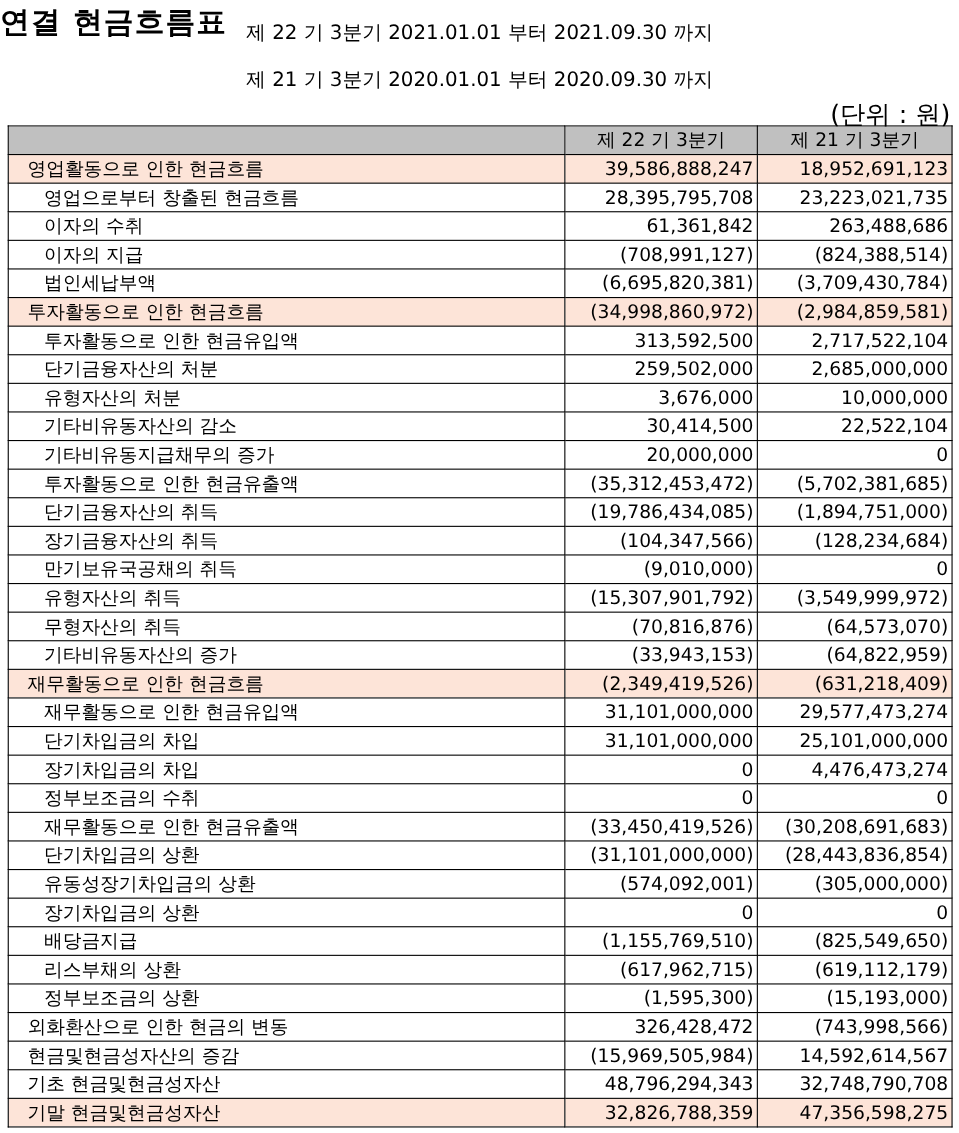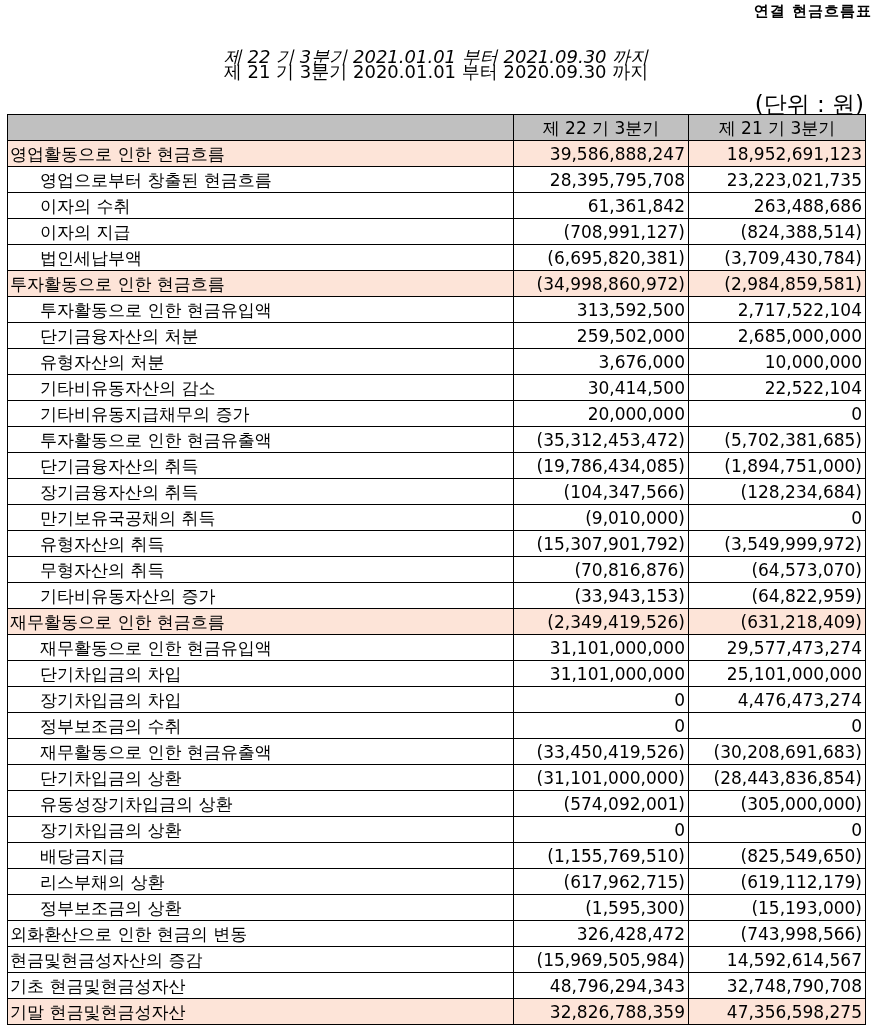--- a/index.html
+++ b/index.html
@@ -1,31 +1,31 @@
 <!DOCTYPE html>
 <html><head>
 <meta charset="utf-8">
 <style>
   html, body { margin: 0; padding: 0; background: #ffffff; }
   body { width: 872px; height: 1030px; overflow: hidden; font-family: "DejaVu Sans", sans-serif; color: #000; }
-  .title { position: absolute; left: 0; top: 2px; width: 872px; text-align: right; font-size: 15px; font-weight: bold; letter-spacing: 1px; }
+  .title { position: absolute; left: 0; top: 2px; width: 872px; text-align: left; font-size: 27px; font-weight: bold; letter-spacing: 1px; }
   .period { position: absolute; left: 0; width: 872px; text-align: center; font-size: 18px; }
-  .period.p1 { top: 45px; font-style: italic; }
+  .period.p1 { top: 17px; }
   .period.p2 { top: 60px; }
   .unit { position: absolute; right: 8px; top: 89px; font-size: 23px; }
   table.cf { position: absolute; left: 7px; top: 114px; border-collapse: collapse; table-layout: fixed; width: 858px; }
   table.cf col.c0 { width: 506px; }
   table.cf col.c1 { width: 175px; }
   table.cf col.c2 { width: 177px; }
   table.cf td, table.cf th { border: 1px solid #000; height: 25px; padding: 0 3px; font-size: 17px; font-weight: normal; white-space: nowrap; overflow: hidden; line-height: 24px; }
   table.cf thead th { background: #c0c0c0; text-align: center; height: 25px; }
   table.cf td.num { text-align: right; }
   table.cf tr.hl td { background: #fde4d8; }
   table.cf td.lbl.indent { padding-left: 32px; margin-top: 34px; }
-  table.cf td.lbl.top { padding-left: 2px; }
+  table.cf td.lbl.top { padding-left: 17px; }
 </style>
 </head>
 <body>
 
 <div class="title">연결 현금흐름표</div>
 <div class="period p1">제 22 기 3분기 2021.01.01 부터 2021.09.30 까지</div>
 <div class="period p2">제 21 기 3분기 2020.01.01 부터 2020.09.30 까지</div>
 <div class="unit">(단위 : 원)</div>
 
 <table class="cf">

